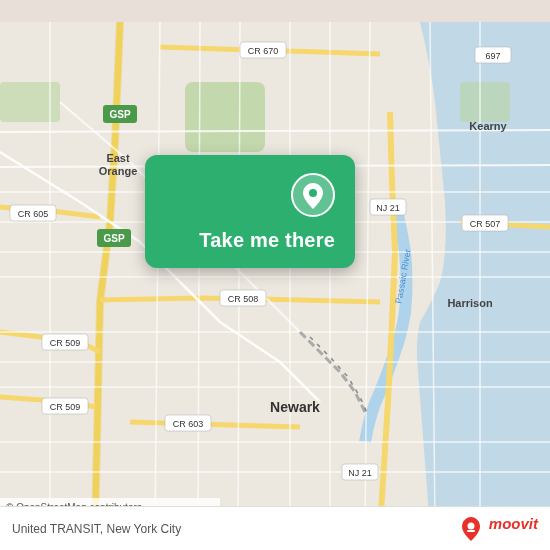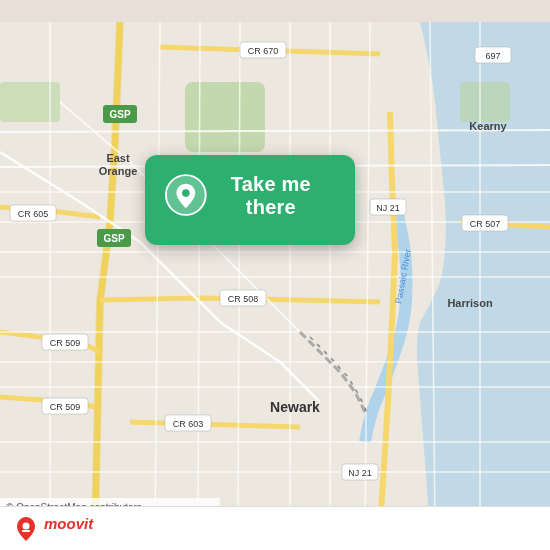--- a/index.html
+++ b/index.html
@@ -66,21 +66,22 @@
 
     
     #take-me-there-card {
       position: absolute;
       top: 155px;
       left: 145px;
       width: 210px;
       background: #2daf6f;
       border-radius: 12px;
       display: flex;
-      align-items: flex-start;
+      flex-direction: column;
+      align-items: flex-end;
       padding: 18px 20px 16px;
       box-shadow: 0 4px 16px rgba(0,0,0,0.3);
     }
 
     #location-pin {
       width: 44px;
       height: 44px;
       margin-bottom: 12px;
     }
 
@@ -214,20 +215,23 @@
       <circle cx="22" cy="22" r="21" fill="rgba(255,255,255,0.25)" stroke="white" stroke-width="2"></circle>
 
       <path d="M22 10 C16.5 10 12 14.5 12 20 C12 26.5 22 36 22 36 C22 36 32 26.5 32 20 C32 14.5 27.5 10 22 10 Z" fill="white"></path>
       <circle cx="22" cy="20" r="4" fill="#2daf6f"></circle>
     </svg>
 
     <span id="take-me-there-label">Take me there</span>
   </div>
 
   <div id="bottom-bar">
+    <div id="bottom-left">
+      <span id="app-name">United TRANSIT, New York City</span>
+    </div>
     <div id="moovit-logo">
 
       <svg class="moovit-icon" viewBox="0 0 28 28" xmlns="http://www.w3.org/2000/svg">
         <path d="M14 2 C9 2 5 6.5 5 11.5 C5 17 11 23 14 26 C17 23 23 17 23 11.5 C23 6.5 19 2 14 2 Z" fill="#e8312a"></path>
         <circle cx="14" cy="11" r="3.5" fill="white"></circle>
         <rect x="10" y="15" width="8" height="2" rx="1" fill="white"></rect>
       </svg>
       <span id="moovit-text">moovit</span>
     </div>
   </div>

